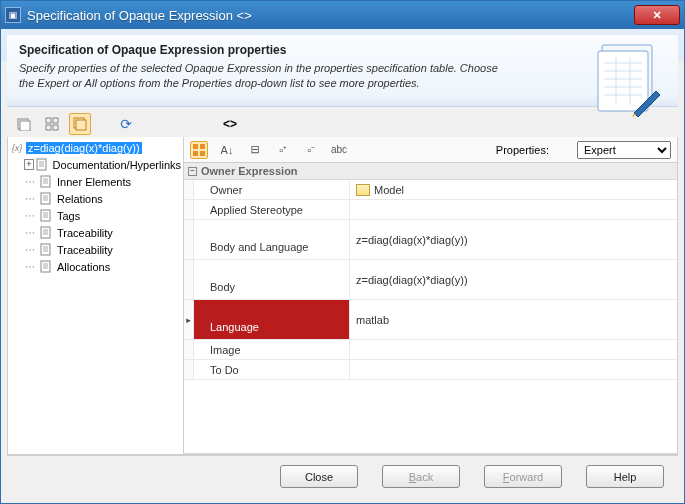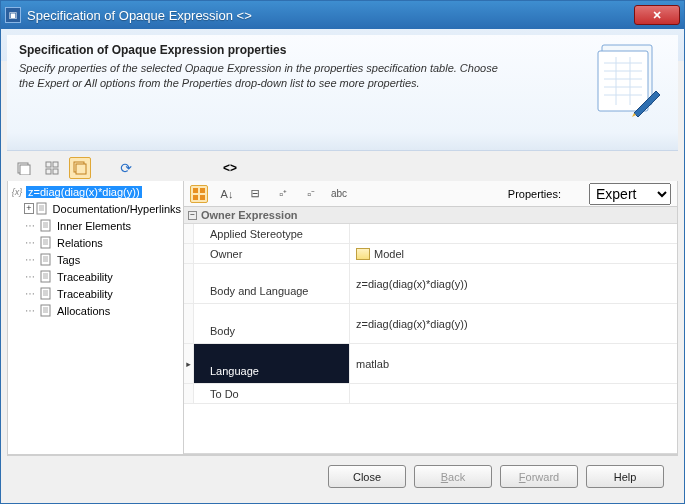--- a/index.html
+++ b/index.html
@@ -42,21 +42,21 @@
     width: 46px; height: 20px;
     background: linear-gradient(#e07070, #c83030);
     border: 1px solid #7a1010;
     border-radius: 3px;
     color: #fff;
     display: flex; align-items: center; justify-content: center;
     font-size: 11px; font-weight: bold;
     cursor: pointer;
   }
   .header-panel {
-    height: 116px;
+    height: 72px;
     background: linear-gradient(#fafcff, #eef5fc 85%, #e0eaf5);
     border-bottom: 1px solid #c8d6e8;
     margin: 6px 6px 0 6px;
     padding: 8px 12px;
     position: relative;
   }
   .header-panel .heading { font-weight: bold; font-size: 12px; margin-bottom: 4px; color: #222; }
   .header-panel .desc { color: #333; line-height: 1.35; max-width: 490px; font-style: italic; }
   .header-panel .illus {
     position: absolute; right: 10px; top: 6px;
@@ -149,23 +149,23 @@
     font-size: 11px; color: #555;
   }
   .props-toolbar .ptb-btn.cat {
     background: #fde7b4;
     border: 1px solid #e0a838;
     border-radius: 2px;
   }
   .props-toolbar .spacer { flex: 1; }
   .props-toolbar .plabel { margin-right: 18px; }
   .props-toolbar select {
-    font-size: 14px;
+    font-size: 11px;
     padding: 1px 2px;
-    width: 82px;
+    width: 94px;
   }
   .group-header {
     background: #ececec;
     border-bottom: 1px solid #d8d8d8;
     padding: 2px 4px;
     color: #666;
     font-weight: bold;
     display: flex; align-items: center;
     gap: 4px;
   }
@@ -198,37 +198,37 @@
   }
   .prop-name.tall { align-items: flex-end; padding-bottom: 6px; }
   .prop-value {
     flex: 1;
     padding: 3px 6px;
     display: flex; align-items: center;
     gap: 4px;
     color: #333;
   }
   .prop-row.sel .prop-name {
-    background: #0f172a;
+    background: #b91c1c;
     color: #fff;
   }
   .owner-icon {
     width: 14px; height: 12px;
     border: 1px solid #c0a040;
     background: linear-gradient(#fff2c0, #f8e080);
     display: inline-block;
   }
   .button-bar {
     height: 42px;
     background: #f0f0f0;
     border-top: 1px solid #cfcfcf;
     display: flex;
     align-items: center;
     justify-content: flex-end;
-    gap: 8px;
+    gap: 24px;
     padding: 0 14px;
     margin: 0 6px 6px 6px;
   }
   .btn {
     min-width: 78px;
     height: 23px;
     border: 1px solid #888;
     border-radius: 3px;
     background: linear-gradient(#fdfdfd, #e6e6e6);
     display: flex; align-items: center; justify-content: center;
@@ -421,31 +421,31 @@
       </div>
 
       <div class="prop-grid">
         <div class="group-header">
           <span class="group-toggle">−</span>
           <span>Owner Expression</span>
         </div>
         <div id="prop-rows">
             <div class="prop-row">
               <div class="prop-marker"></div>
-              <div class="prop-name">Applied Stereotype</div>
-              <div class="prop-value">
-                <span></span>
-              </div>
-            </div>
-            <div class="prop-row">
-              <div class="prop-marker"></div>
               <div class="prop-name">Owner</div>
               <div class="prop-value">
                 <span class="owner-icon"></span>
                 <span>Model</span>
+              </div>
+            </div>
+            <div class="prop-row">
+              <div class="prop-marker"></div>
+              <div class="prop-name">Applied Stereotype</div>
+              <div class="prop-value">
+                <span></span>
               </div>
             </div>
             <div class="prop-row tall">
               <div class="prop-marker"></div>
               <div class="prop-name tall">Body and Language</div>
               <div class="prop-value">
                 <span>z=diag(diag(x)*diag(y))</span>
               </div>
             </div>
             <div class="prop-row tall">
@@ -453,20 +453,27 @@
               <div class="prop-name tall">Body</div>
               <div class="prop-value">
                 <span>z=diag(diag(x)*diag(y))</span>
               </div>
             </div>
             <div class="prop-row sel tall">
               <div class="prop-marker">▸</div>
               <div class="prop-name tall">Language</div>
               <div class="prop-value">
                 <span>matlab</span>
+              </div>
+            </div>
+            <div class="prop-row">
+              <div class="prop-marker"></div>
+              <div class="prop-name">Image</div>
+              <div class="prop-value">
+                <span></span>
               </div>
             </div>
             <div class="prop-row">
               <div class="prop-marker"></div>
               <div class="prop-name">To Do</div>
               <div class="prop-value">
                 <span></span>
               </div>
             </div>
           </div>

